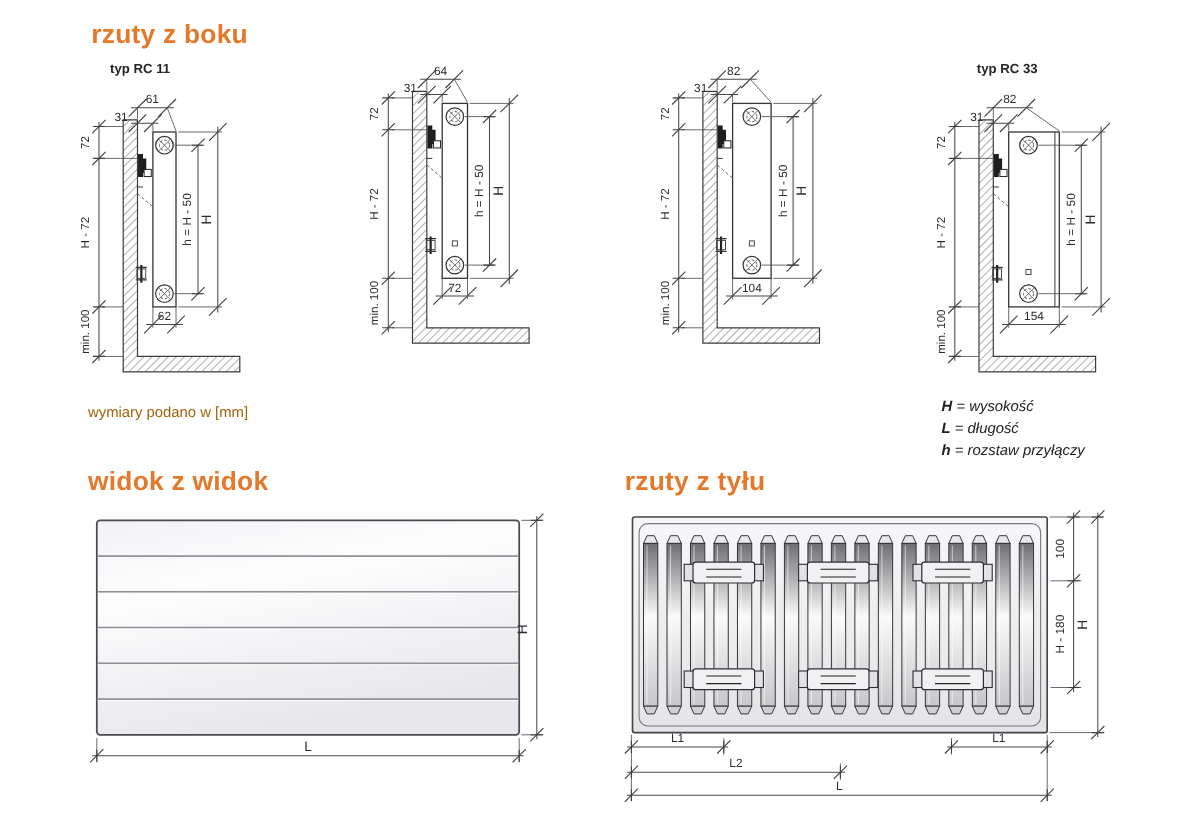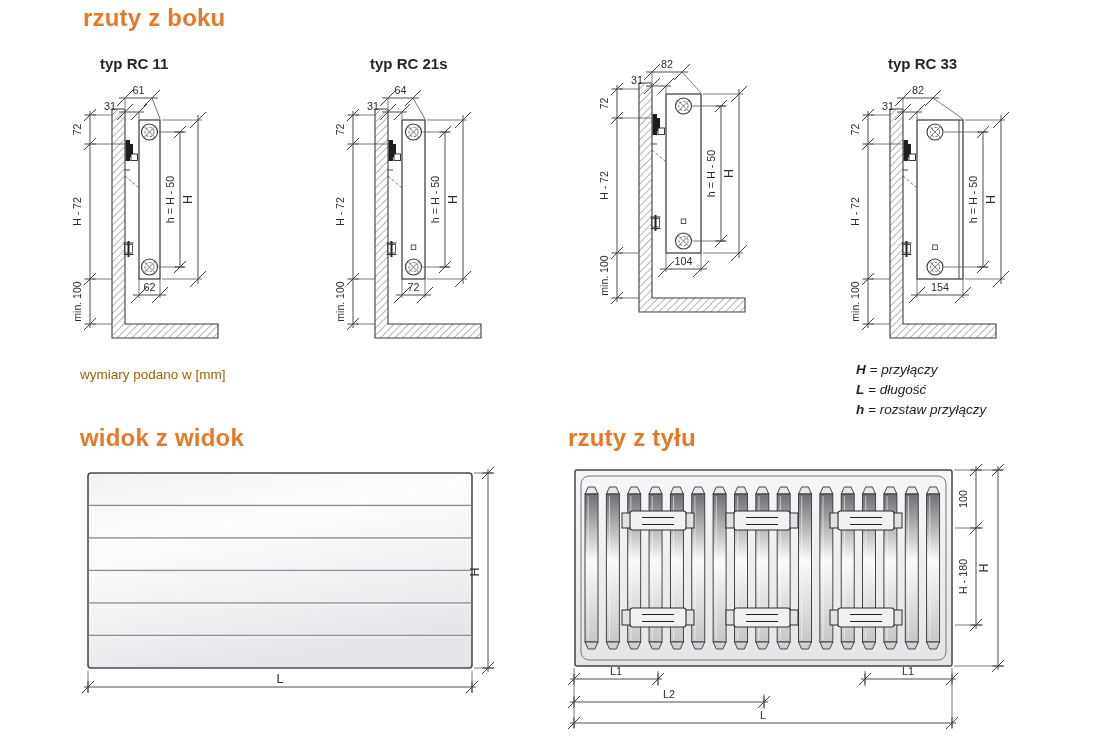--- a/index.html
+++ b/index.html
@@ -1,20 +1,20 @@
 <!DOCTYPE html>
 <html><head>
 <meta charset="utf-8">
 <style>
   html,body{margin:0;padding:0;}
   body{width:1094px;height:751px;background:#ffffff;position:relative;overflow:hidden;
        font-family:"Liberation Sans",sans-serif;}
   .heading{position:absolute;color:#e5792b;font-weight:bold;font-size:24px;letter-spacing:.2px;}
   .sv-block{position:absolute;top:55px;width:268px;height:305px;}
-  .sv-title{font-weight:bold;font-size:15px;color:#26262a;height:26px;}
+  .sv-title{font-weight:bold;font-size:12px;color:#26262a;height:26px;}
   .note{position:absolute;left:80px;top:367px;font-size:13.5px;color:#a16207;}
   .legend{position:absolute;left:856px;top:360px;font-size:13.5px;color:#222;line-height:20px;}
   .legend .sym{font-weight:bold;font-style:italic;}
   .legend .def{font-style:italic;}
   svg{display:block;}
   svg text{fill:#2d2d31;font-family:"Liberation Sans",sans-serif;}
   .d{stroke:#47474d;stroke-width:0.95;fill:none;}
   .w{stroke:#55555b;stroke-width:0.8;fill:none;}
   .dimtxt{font-size:10.8px;}
   .bigtxt{font-size:12.5px;}
@@ -48,21 +48,21 @@
     <g id="endV" stroke="#3e3e44" stroke-width="1">
       <line x1="-5.5" y1="0" x2="5.5" y2="0"></line>
         <line x1="-6" y1="6" x2="6" y2="-6"></line>
     </g>
     <g id="sl2" stroke="#3e3e44" stroke-width="1">
         <line x1="-8" y1="8" x2="8" y2="-8"></line>
       </g>
   </defs>
 </svg>
 
-<div class="heading" style="left:83px;top:4px">rzuty z boku</div>
+<div class="heading" style="left:83px;top:18px">rzuty z boku</div>
 
 <div class="sv-block" id="sv0" style="left:50px">
   <div class="sv-title" style="margin-left:50px">typ RC 11</div>
   <svg width="268" height="272" viewBox="0 0 268 272">
       <path d="M62,28 H75 V243 H168 V257 H62 Z" fill="url(#hatch)" stroke="#3c3c42" stroke-width="1.1"></path>
       <rect x="89" y="39" width="21" height="159" fill="#fff" stroke="#36363a" stroke-width="1.2"></rect>
       <circle cx="99.5" cy="51" r="8" fill="#fff" stroke="#333" stroke-width="1.1"></circle>
       <circle cx="99.5" cy="51" r="4.6" fill="none" stroke="#444" stroke-width="0.8" stroke-dasharray="2.4,1.8"></circle>
       <line x1="93.9" y1="45.4" x2="105.1" y2="56.6" stroke="#444" stroke-width="0.7"></line>
       <line x1="93.9" y1="56.6" x2="105.1" y2="45.4" stroke="#444" stroke-width="0.7"></line>
@@ -115,21 +115,20 @@
       <line x1="43" y1="198" x2="62" y2="198" stroke="#55555b" stroke-width="0.8"></line>
       <use href="#endV" transform="translate(40,198)"></use>
       <line x1="43" y1="243" x2="62" y2="243" stroke="#55555b" stroke-width="0.8"></line>
       <use href="#endV" transform="translate(40,243)"></use>
       <text x="31" y="48.5" text-anchor="middle" font-size="10.5" transform="rotate(-90 31 48.5)">72</text>
       <text x="31" y="130.5" text-anchor="middle" font-size="10.5" transform="rotate(-90 31 130.5)">H - 72</text>
       <text x="31" y="220.5" text-anchor="middle" font-size="10.5" transform="rotate(-90 31 220.5)">min. 100</text>
     </svg>
 </div>
 <div class="sv-block" id="sv1" style="left:313px">
-  <div class="sv-title" style="margin-left:57px">typ RC 21s</div>
   <svg width="268" height="272" viewBox="0 0 268 272">
       <path d="M62,28 H75 V243 H168 V257 H62 Z" fill="url(#hatch)" stroke="#3c3c42" stroke-width="1.1"></path>
       <rect x="89" y="39" width="23" height="159" fill="#fff" stroke="#36363a" stroke-width="1.2"></rect>
       <circle cx="100.5" cy="51" r="8" fill="#fff" stroke="#333" stroke-width="1.1"></circle>
       <circle cx="100.5" cy="51" r="4.6" fill="none" stroke="#444" stroke-width="0.8" stroke-dasharray="2.4,1.8"></circle>
       <line x1="94.9" y1="45.4" x2="106.1" y2="56.6" stroke="#444" stroke-width="0.7"></line>
       <line x1="94.9" y1="56.6" x2="106.1" y2="45.4" stroke="#444" stroke-width="0.7"></line>
       <circle cx="100.5" cy="186" r="8" fill="#fff" stroke="#333" stroke-width="1.1"></circle>
       <circle cx="100.5" cy="186" r="4.6" fill="none" stroke="#444" stroke-width="0.8" stroke-dasharray="2.4,1.8"></circle>
       <line x1="94.9" y1="180.4" x2="106.1" y2="191.6" stroke="#444" stroke-width="0.7"></line>
@@ -313,21 +312,21 @@
       <use href="#endV" transform="translate(40,243)"></use>
       <text x="31" y="48.5" text-anchor="middle" font-size="10.5" transform="rotate(-90 31 48.5)">72</text>
       <text x="31" y="130.5" text-anchor="middle" font-size="10.5" transform="rotate(-90 31 130.5)">H - 72</text>
       <text x="31" y="220.5" text-anchor="middle" font-size="10.5" transform="rotate(-90 31 220.5)">min. 100</text>
     </svg>
 </div>
 
 <div class="note">wymiary podano w [mm]</div>
 
 <div class="legend">
-  <div><span class="sym">H</span> <span class="def">= przyłączy</span></div>
+  <div><span class="sym">H</span> <span class="def">= wysokość</span></div>
   <div><span class="sym">L</span> <span class="def">= długość</span></div>
   <div><span class="sym">h</span> <span class="def">= rozstaw przyłączy</span></div>
 </div>
 
 <div class="heading" style="left:80px;top:424px">widok z widok</div>
 
 <svg style="position:absolute;left:70px;top:460px" width="450" height="250" viewBox="0 0 450 250">
   <rect x="18" y="13" width="384" height="195" rx="3" fill="url(#frontGrad)" stroke="#4a4a50" stroke-width="1.6"></rect>
   <g stroke="#8f8f96" stroke-width="1.6">
     <line x1="18.8" y1="45.5" x2="401.2" y2="45.5"></line>

